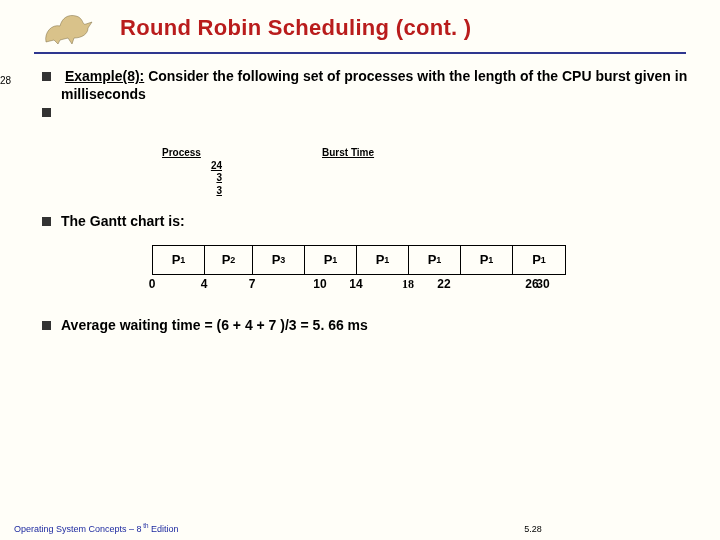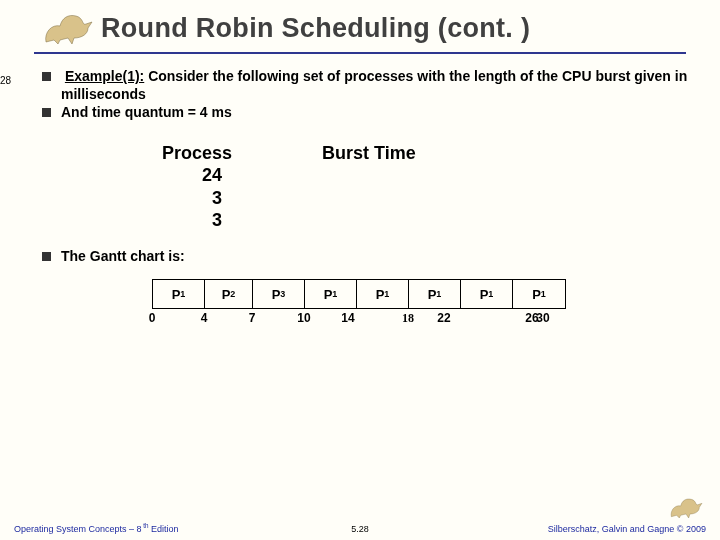--- a/index.html
+++ b/index.html
@@ -3,28 +3,28 @@
 <meta charset="utf-8">
 <style>
 * { margin: 0; padding: 0; box-sizing: border-box; }
 html, body { width: 720px; height: 540px; font-family: Arial, sans-serif; background: #fffef8; overflow: hidden; }
 .slide { width: 720px; height: 540px; position: relative; }
 .side-num { position: absolute; left: 0; top: 75px; font-size: 10px; color: #000; }
 .header { position: absolute; top: 8px; left: 0; right: 0; }
 .title-row { display: flex; align-items: center; padding-left: 38px; }
 .dino-icon { width: 60px; height: 40px; font-size: 10px; color:#c0a070; display:flex; align-items:center; justify-content:center; }
 .dino-icon svg { width:60px; height:40px; }
-.title { font-size: 27px; font-weight: bold; color: #404040; margin-left: 3px; letter-spacing: 0.3px; }
+.title { font-size: 22px; font-weight: bold; color: #b91c1c; margin-left: 22px; letter-spacing: 0.3px; }
 .divider { margin: 4px 34px 0 34px; border: 0; border-top: 2px solid #2e368f; }
 .content { position: absolute; top: 68px; left: 42px; right: 20px; }
 .bullet { display: flex; margin-bottom: 1px; font-size: 14px; font-weight: bold; color: #000; }
 .bullet-sq { width: 9px; height: 9px; background: #333; margin-top: 4px; margin-right: 10px; flex-shrink: 0; }
 .bullet-text { line-height: 1.25; }
 .u { text-decoration: underline; }
-.data-block { margin: 20px 0 6px 120px; font-size: 18px; font-weight: bold; line-height: 1.25; }
+.data-block { margin: 30px 0 6px 120px; font-size: 10px; font-weight: bold; line-height: 1.25; text-decoration: underline; }
 .data-head { display:flex; }
 .data-head .h1 { width:160px; }
 .data-body { display:flex; }
 .col-proc { width:70px; }
 .col-burst { width:60px; text-align:right; }
 .gantt-label { margin-top: 16px; }
 .gantt-wrap { margin: 14px 0 0 110px; }
 .gchart { display:flex; border:1px solid #000; width:fit-content; }
 .gcell { border-right:1px solid #000; height:28px; display:flex; align-items:center; justify-content:center; font-weight:bold; font-size:13px; }
 .gcell:last-child { border-right:none; }
@@ -56,27 +56,26 @@
     <div class="title">Round Robin Scheduling (cont. )</div>
   </div>
   <hr class="divider">
 </div>
 
 <div class="content">
 
   <div class="bullet">
     <div class="bullet-sq"></div>
     <div class="bullet-text">
-      &nbsp;<span class="u">Example(1):</span><span> Consider the following set of processes with the length of the CPU burst given in milliseconds</span>
+      &nbsp;<span class="u">Example(8):</span><span> Consider the following set of processes with the length of the CPU burst given in milliseconds</span>
     </div>
   </div>
 
   <div class="bullet">
     <div class="bullet-sq"></div>
-    <div class="bullet-text">And time quantum = 4 ms</div>
   </div>
 
   <div class="data-block">
     <div class="data-head">
       <div class="h1">Process</div>
       <div>Burst Time</div>
     </div>
     <div class="data-body">
       <div class="col-burst">
         <div>24</div>
@@ -99,40 +98,36 @@
           <div class="gcell" style="width: 52px;">P<sub>1</sub></div>
           <div class="gcell" style="width: 52px;">P<sub>1</sub></div>
           <div class="gcell" style="width: 52px;">P<sub>1</sub></div>
           <div class="gcell" style="width: 52px;">P<sub>1</sub></div>
           <div class="gcell" style="width: 52px;">P<sub>1</sub></div>
         </div>
     <div class="ticks" id="gticks" style="width: 412px;">
           <span class="tick" style="left: 0px;">0</span>
           <span class="tick" style="left: 52px;">4</span>
           <span class="tick" style="left: 100px;">7</span>
-          <span class="tick" style="left: 152px; text-align: center;">10</span>
-          <span class="tick" style="left: 196px;">14</span>
+          <span class="tick" style="left: 168px; text-align: center;">10</span>
+          <span class="tick" style="left: 204px;">14</span>
           <span class="tick" style="left: 256px; font-family: Liberation Serif, serif;">18</span>
           <span class="tick" style="left: 292px;">22</span>
           <span class="tick" style="left: 380px;">26</span>
           <span class="tick" style="left: 391px;">30</span>
         </div>
   </div>
 
+  <div class="bullet avg">
+    <div class="bullet-sq"></div>
+    <div class="bullet-text">Average waiting time = (6 + 4 + 7 )/3 = 5. 66 ms</div>
+  </div>
 
 </div>
 
 <div class="footer">
   <div class="fleft">
     <span><span>Operating System Concepts – 8</span><sup> th</sup><span> Edition</span></span>
   </div>
   <div class="fmid">5.28</div>
-  <div class="fright">
-    <div class="dino2">
-      <svg viewBox="0 0 60 40">
-            <path d="M8 34 C 6 24 14 16 22 18 C 24 10 30 6 38 8 C 46 10 44 18 48 16 L54 14 L50 20 C 50 26 44 30 36 30 L34 36 L30 30 L22 32 L20 36 L16 32 Z" fill="#d9c28a" stroke="#7a6a40" stroke-width="0.5"></path>
-          </svg>
-    </div>
-    <span>Silberschatz, Galvin and Gagne © 2009</span>
-  </div>
 </div>
 
 </div>
 
 </body></html>

